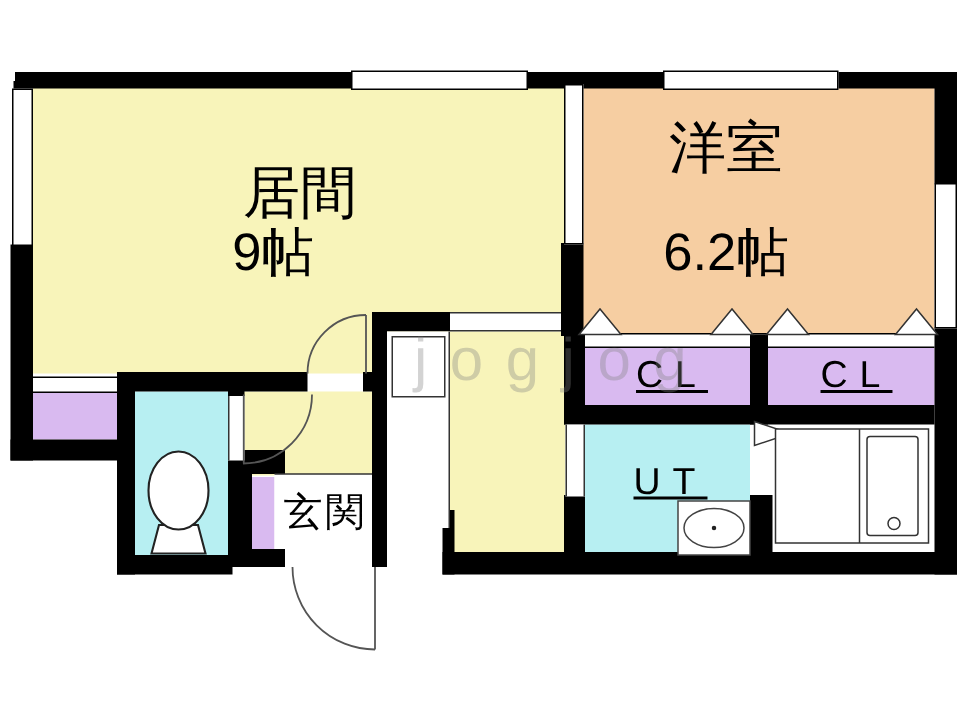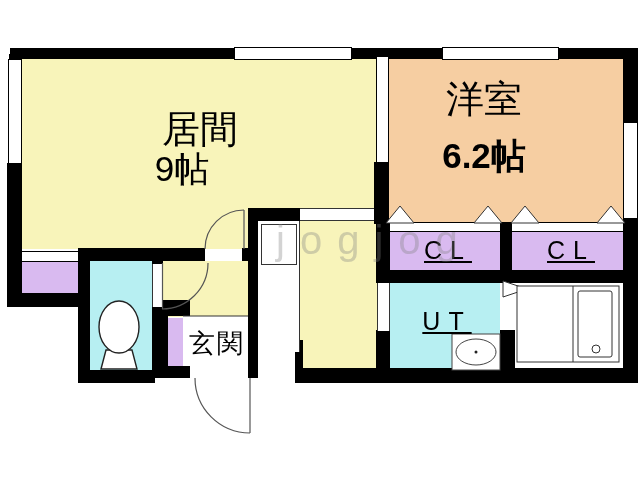--- a/index.html
+++ b/index.html
@@ -17,21 +17,21 @@
   .win{position:absolute;background:#fff;border:1px solid #000;box-sizing:border-box;}
   .track{position:absolute;background:#fff;border-top:1px solid #000;border-bottom:1px solid #000;box-sizing:border-box;}
   .opening{position:absolute;background:#fff;}
   .band{position:absolute;background:#fff;border-top:1px solid #333;border-bottom:1px solid #333;box-sizing:border-box;}
   .kitchen-col{position:absolute;background:#fff;border-right:1px solid #333;box-sizing:border-box;}
   .kitchen-inner{position:absolute;border:1px solid #333;box-sizing:border-box;background:#fff;}
   .label{position:absolute;color:#000;text-align:center;line-height:1.05;white-space:nowrap;}
   .lbl-room{font-size:38px;}
   .lbl-size{font-size:35px;}
   .lbl-small{font-size:25px;letter-spacing:8px;text-decoration:underline;}
-  .lbl-genkan{font-size:26px;letter-spacing:2px;}
+  .lbl-genkan{font-size:26px;letter-spacing:2px;font-family:Liberation Mono, monospace;}
   .watermark{position:absolute;font-size:40px;letter-spacing:15px;color:rgba(130,130,130,0.35);padding-left:28px;}
   svg.overlay{position:absolute;left:0;top:0;pointer-events:none;}
 </style>
 </head>
 <body>
 
 <div id="canvas">
 
   <div class="room c-yellow" style="left:22px;top:57px;width:355px;height:192px;"></div>
   <div class="room c-yellow" style="left:300px;top:221px;width:77px;height:148px;"></div>
@@ -133,21 +133,21 @@
       <rect x="517" y="286" width="102" height="76" fill="#fff"></rect>
       <line x1="573" y1="286" x2="573" y2="362"></line>
       <rect x="578" y="291" width="34" height="66" rx="2"></rect>
       <circle cx="596" cy="349" r="4"></circle>
     </g>
   </svg>
 
   <div class="label lbl-room" style="left:130px;top:110px;width:140px;">居間</div>
   <div class="label lbl-size" style="left:112px;top:151px;width:140px;">9帖</div>
   <div class="label lbl-room" style="left:414px;top:80px;width:140px;">洋室</div>
-  <div class="label lbl-size" style="left:404px;top:138px;width:160px;font-weight:bold;">6.2帖</div>
+  <div class="label lbl-size" style="left:404px;top:151px;width:160px;">6.2帖</div>
   <div class="label lbl-small" style="left:402px;top:237px;width:92px;">CL</div>
   <div class="label lbl-small" style="left:525px;top:237px;width:92px;">CL</div>
   <div class="label lbl-small" style="left:401px;top:308px;width:92px;">UT</div>
   <div class="label lbl-genkan" style="left:186px;top:330px;width:62px;">玄関</div>
 
   <div class="watermark" style="left:248px;top:218px;">jogjog</div>
 
 </div>
 
 </body></html>

